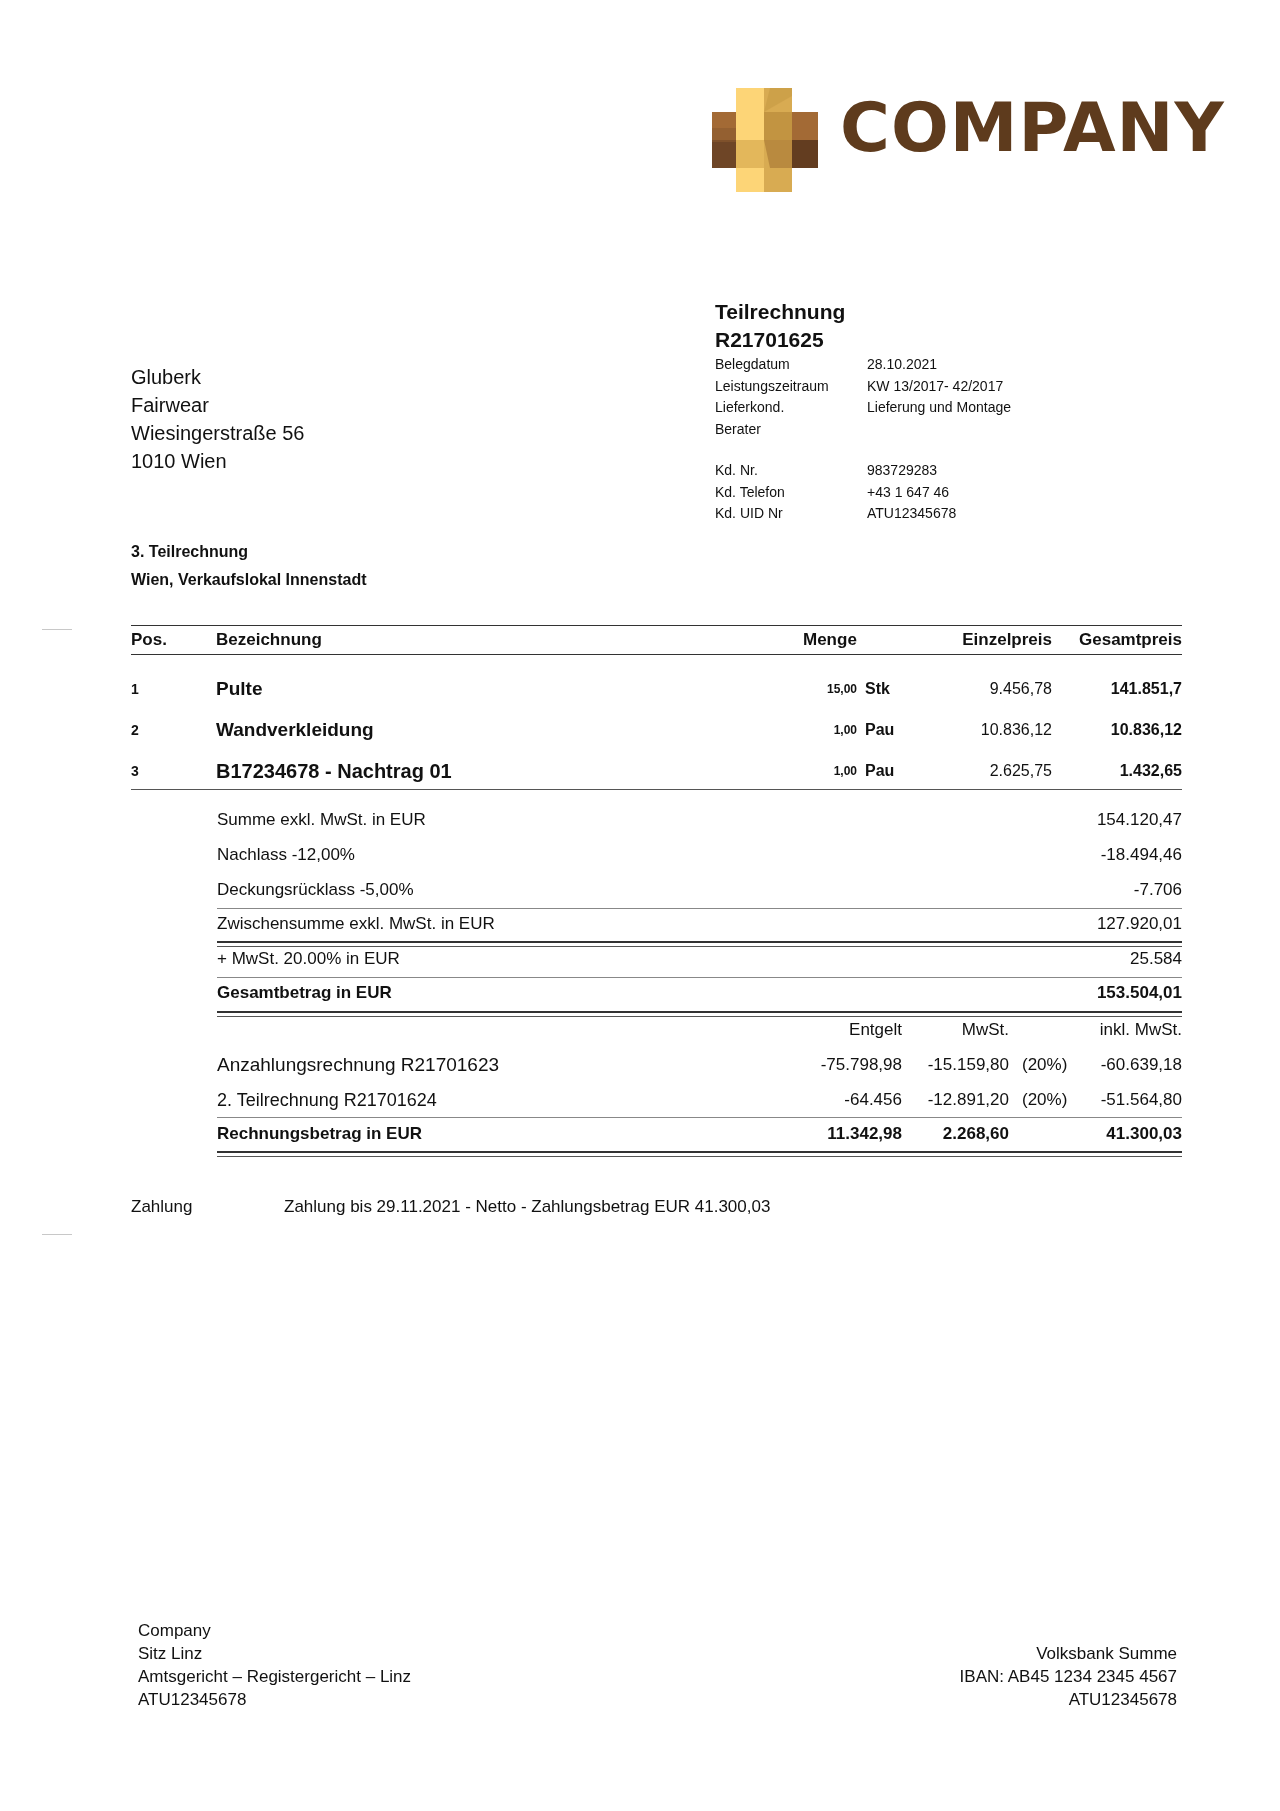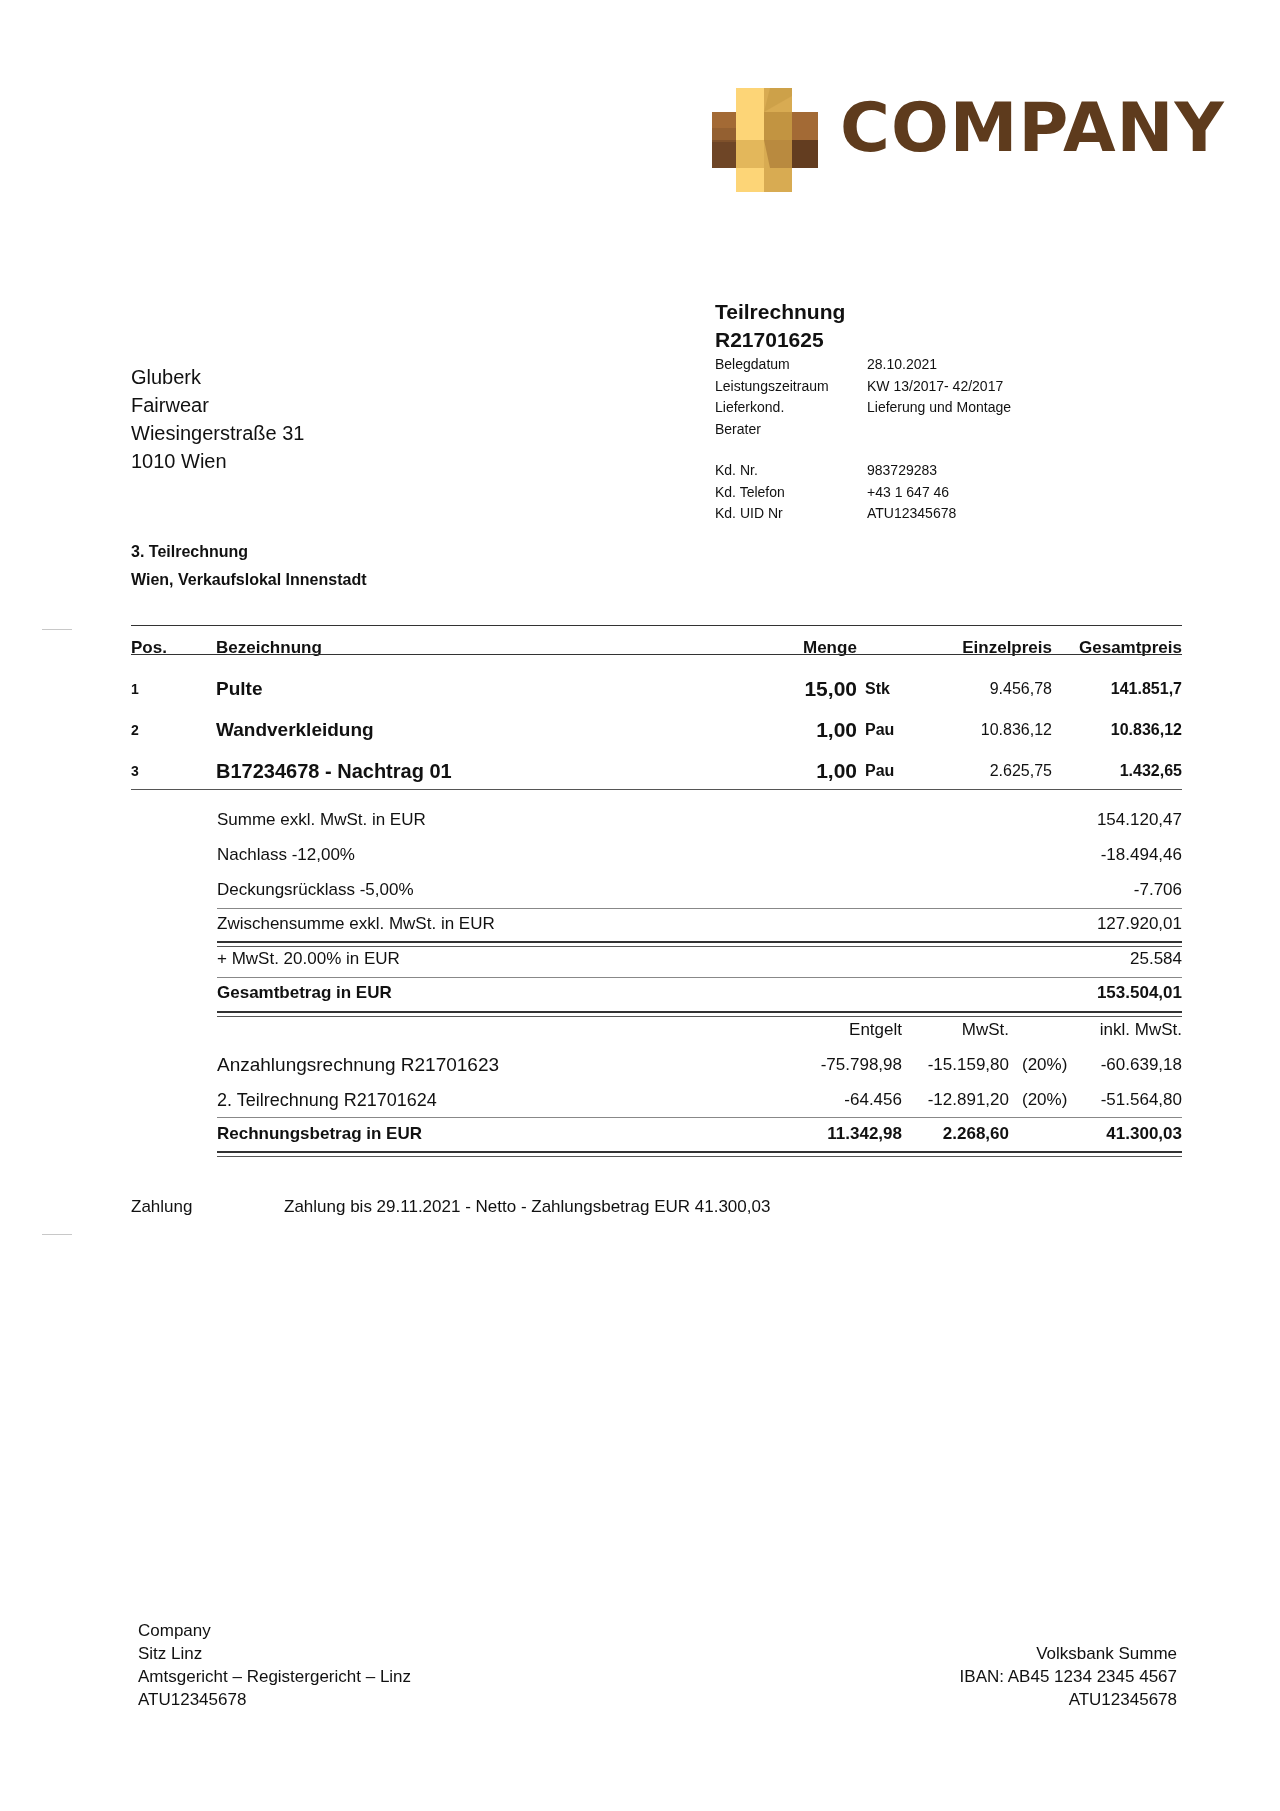--- a/index.html
+++ b/index.html
@@ -22,21 +22,21 @@
   .heading { left:131px; top:538px; font-size:16px; font-weight:bold; line-height:28px; }
 
   .margin-mark { left:42px; width:30px; height:1px; background:#c8c8c8; }
 
   .items { left:131px; top:625px; width:1051px; }
   .rule { position:absolute; left:0; right:0; height:0; border-top:1.5px solid #333; }
   .hrow { position:absolute; left:0; right:0; height:28px; font-size:17px; font-weight:bold; line-height:28px; }
   .irow { position:absolute; left:0; right:0; height:30px; line-height:30px; }
   .c-pos { position:absolute; left:0; font-size:14px; font-weight:bold; }
   .c-bez { position:absolute; left:85px; font-size:19px; font-weight:bold; }
-  .c-menge { position:absolute; right:325px; text-align:right; font-size:21px; font-weight:bold; }
+  .c-menge { position:absolute; right:325px; text-align:right; font-size:12px; font-weight:bold; }
   .c-unit { position:absolute; left:734px; font-size:16px; font-weight:bold; }
   .c-einz { position:absolute; right:130px; text-align:right; font-size:16px; }
   .c-ges { position:absolute; right:0; text-align:right; font-size:16px; font-weight:bold; }
 
   .summary { left:217px; top:805px; width:965px; font-size:17px; }
   .srow { position:absolute; left:0; right:0; height:30px; line-height:30px; }
   .srow .l { position:absolute; left:0; }
   .srow .v { position:absolute; right:0; text-align:right; }
   .bold { font-weight:bold; }
   .thin { position:absolute; left:0; right:0; border-top:1px solid #888; }
@@ -105,35 +105,35 @@
   </div>
   <div class="row">
     <span class="lbl">Kd. UID Nr</span>
     <span>ATU12345678</span>
   </div>
 </div>
 
 <div class="abs addr">
   <div>Gluberk</div>
   <div>Fairwear</div>
-  <div>Wiesingerstraße 31</div>
+  <div>Wiesingerstraße 56</div>
   <div>1010 Wien</div>
 </div>
 
 <div class="abs heading">
   <div>3. Teilrechnung</div>
   <div>Wien, Verkaufslokal Innenstadt</div>
 </div>
 
 <div class="abs margin-mark" style="top:629px;"></div>
 <div class="abs margin-mark" style="top:1234px;"></div>
 
 <div class="abs items">
   <div class="rule" style="top:0;"></div>
-  <div class="hrow" style="top:1px;margin-top:8px;">
+  <div class="hrow" style="top:1px;">
     <span class="c-pos" style="font-size:17px;">Pos.</span>
     <span class="c-bez" style="font-size:17px;">Bezeichnung</span>
     <span style="position:absolute; left:672px;">Menge</span>
     <span style="position:absolute; right:130px;">Einzelpreis</span>
     <span style="position:absolute; right:0;">Gesamtpreis</span>
   </div>
   <div class="rule" style="top:29px;"></div>
 
   <div class="irow" style="top:49px;">
     <span class="c-pos">1</span>

